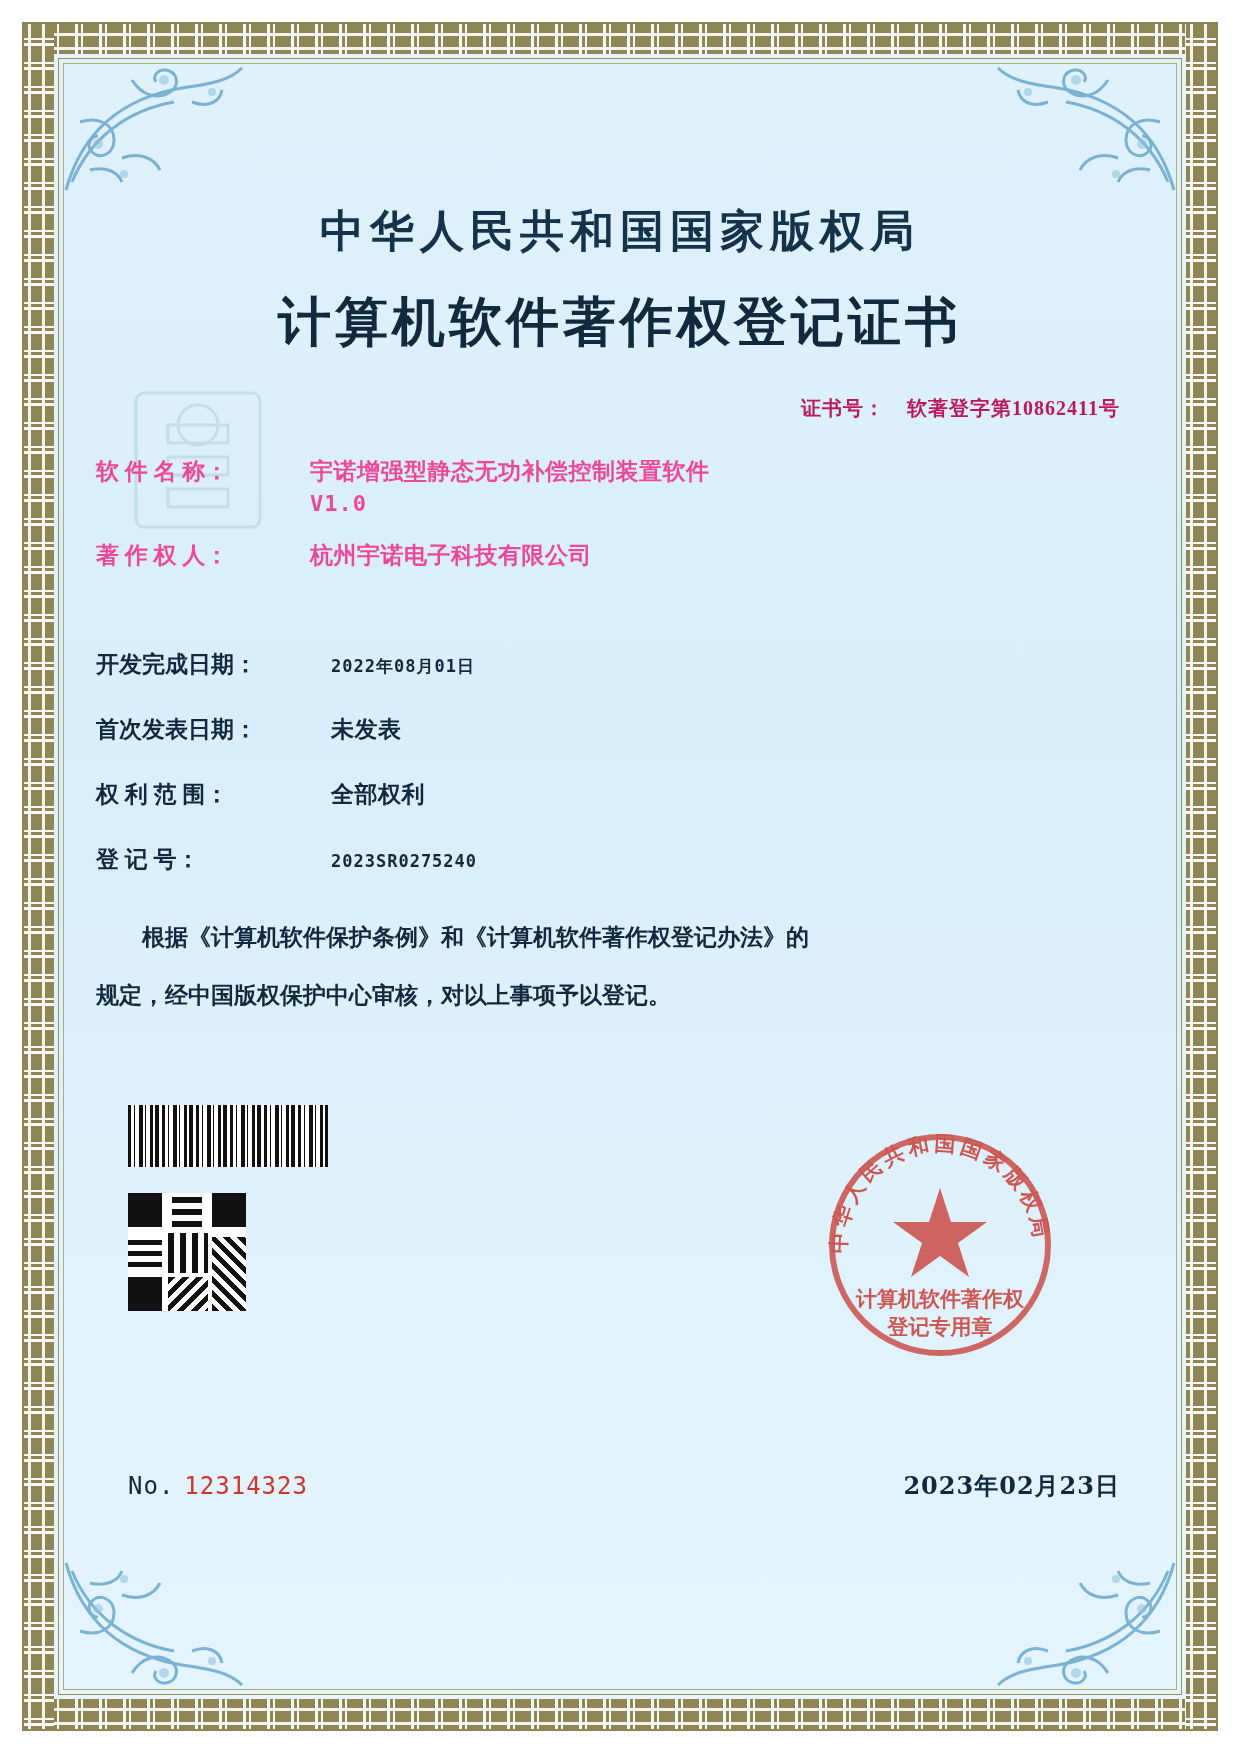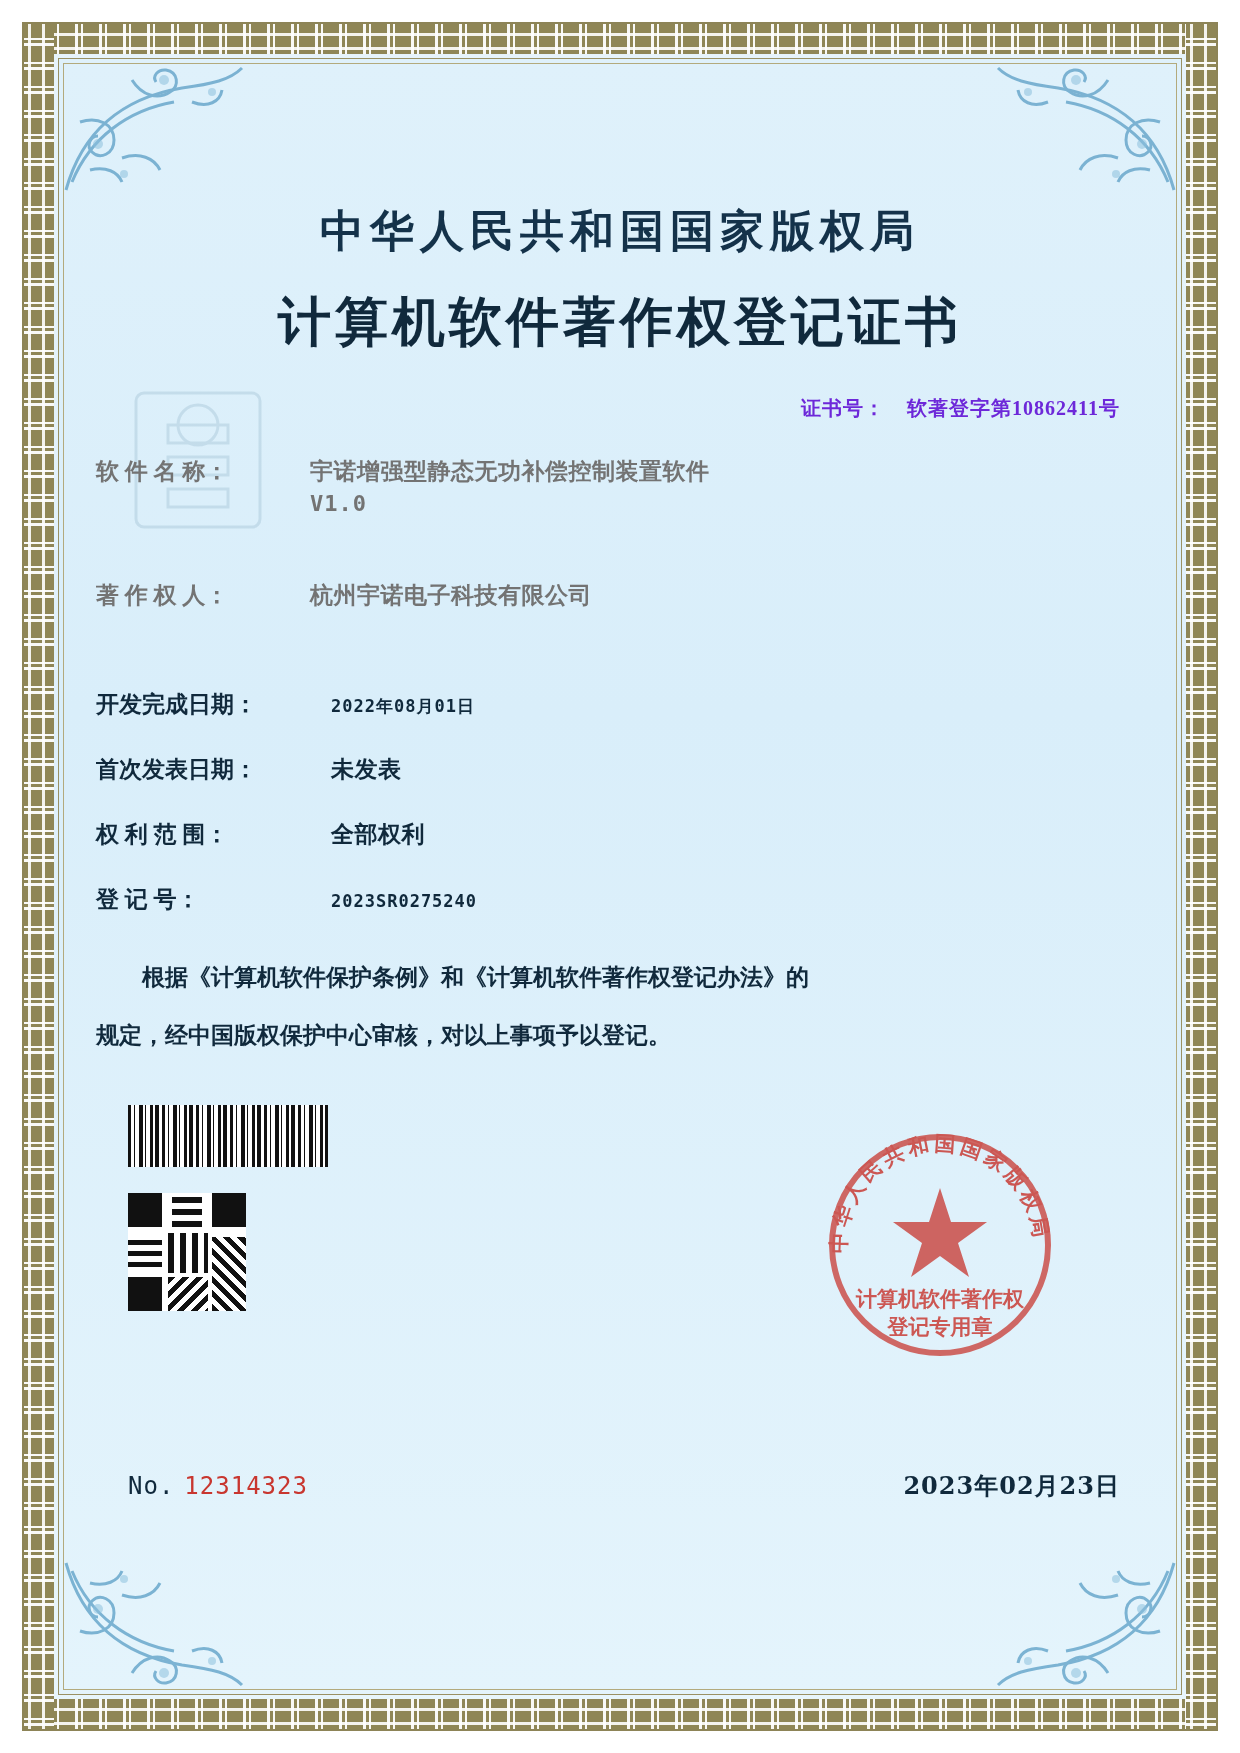--- a/index.html
+++ b/index.html
@@ -121,54 +121,54 @@
     font-weight: bold;
     letter-spacing: 4px;
     color: #10293c;
     font-family: "DejaVu Serif", "Liberation Serif", serif;
     margin-top: 26px;
   }
   .cert-no {
     text-align: right;
     font-size: 20px;
     font-weight: bold;
-    color: #6d28d9;
+    color: #be185d;
     margin-top: 36px;
     padding-right: 24px;
     letter-spacing: 1px;
   }
   .cert-no .cn-label { margin-right: 22px; }
 
   .field-block { margin-top: 34px; }
   .field-row {
     display: flex;
     align-items: flex-start;
     font-size: 23px;
-    color: #737373;
+    color: #ec4899;
     margin-bottom: 6px;
   }
   .field-label {
     width: 214px;
     flex: 0 0 214px;
     font-weight: bold;
     letter-spacing: 0px;
     white-space: pre;
   }
   .field-value {
     font-weight: bold;
     letter-spacing: 0.5px;
   }
   .field-value .v-line2 {
     display: block;
     font-family: "DejaVu Sans Mono", monospace;
     font-size: 22px;
     letter-spacing: 1px;
     margin-top: 4px;
   }
-  .field-row.owner { margin-top: 64px; }
+  .field-row.owner { margin-top: 24px; }
 
   .meta-block { margin-top: 78px; }
   .meta-row {
     display: flex;
     align-items: baseline;
     font-size: 23px;
     color: #10293c;
     margin-bottom: 34px;
     gap: 21px;
   }

